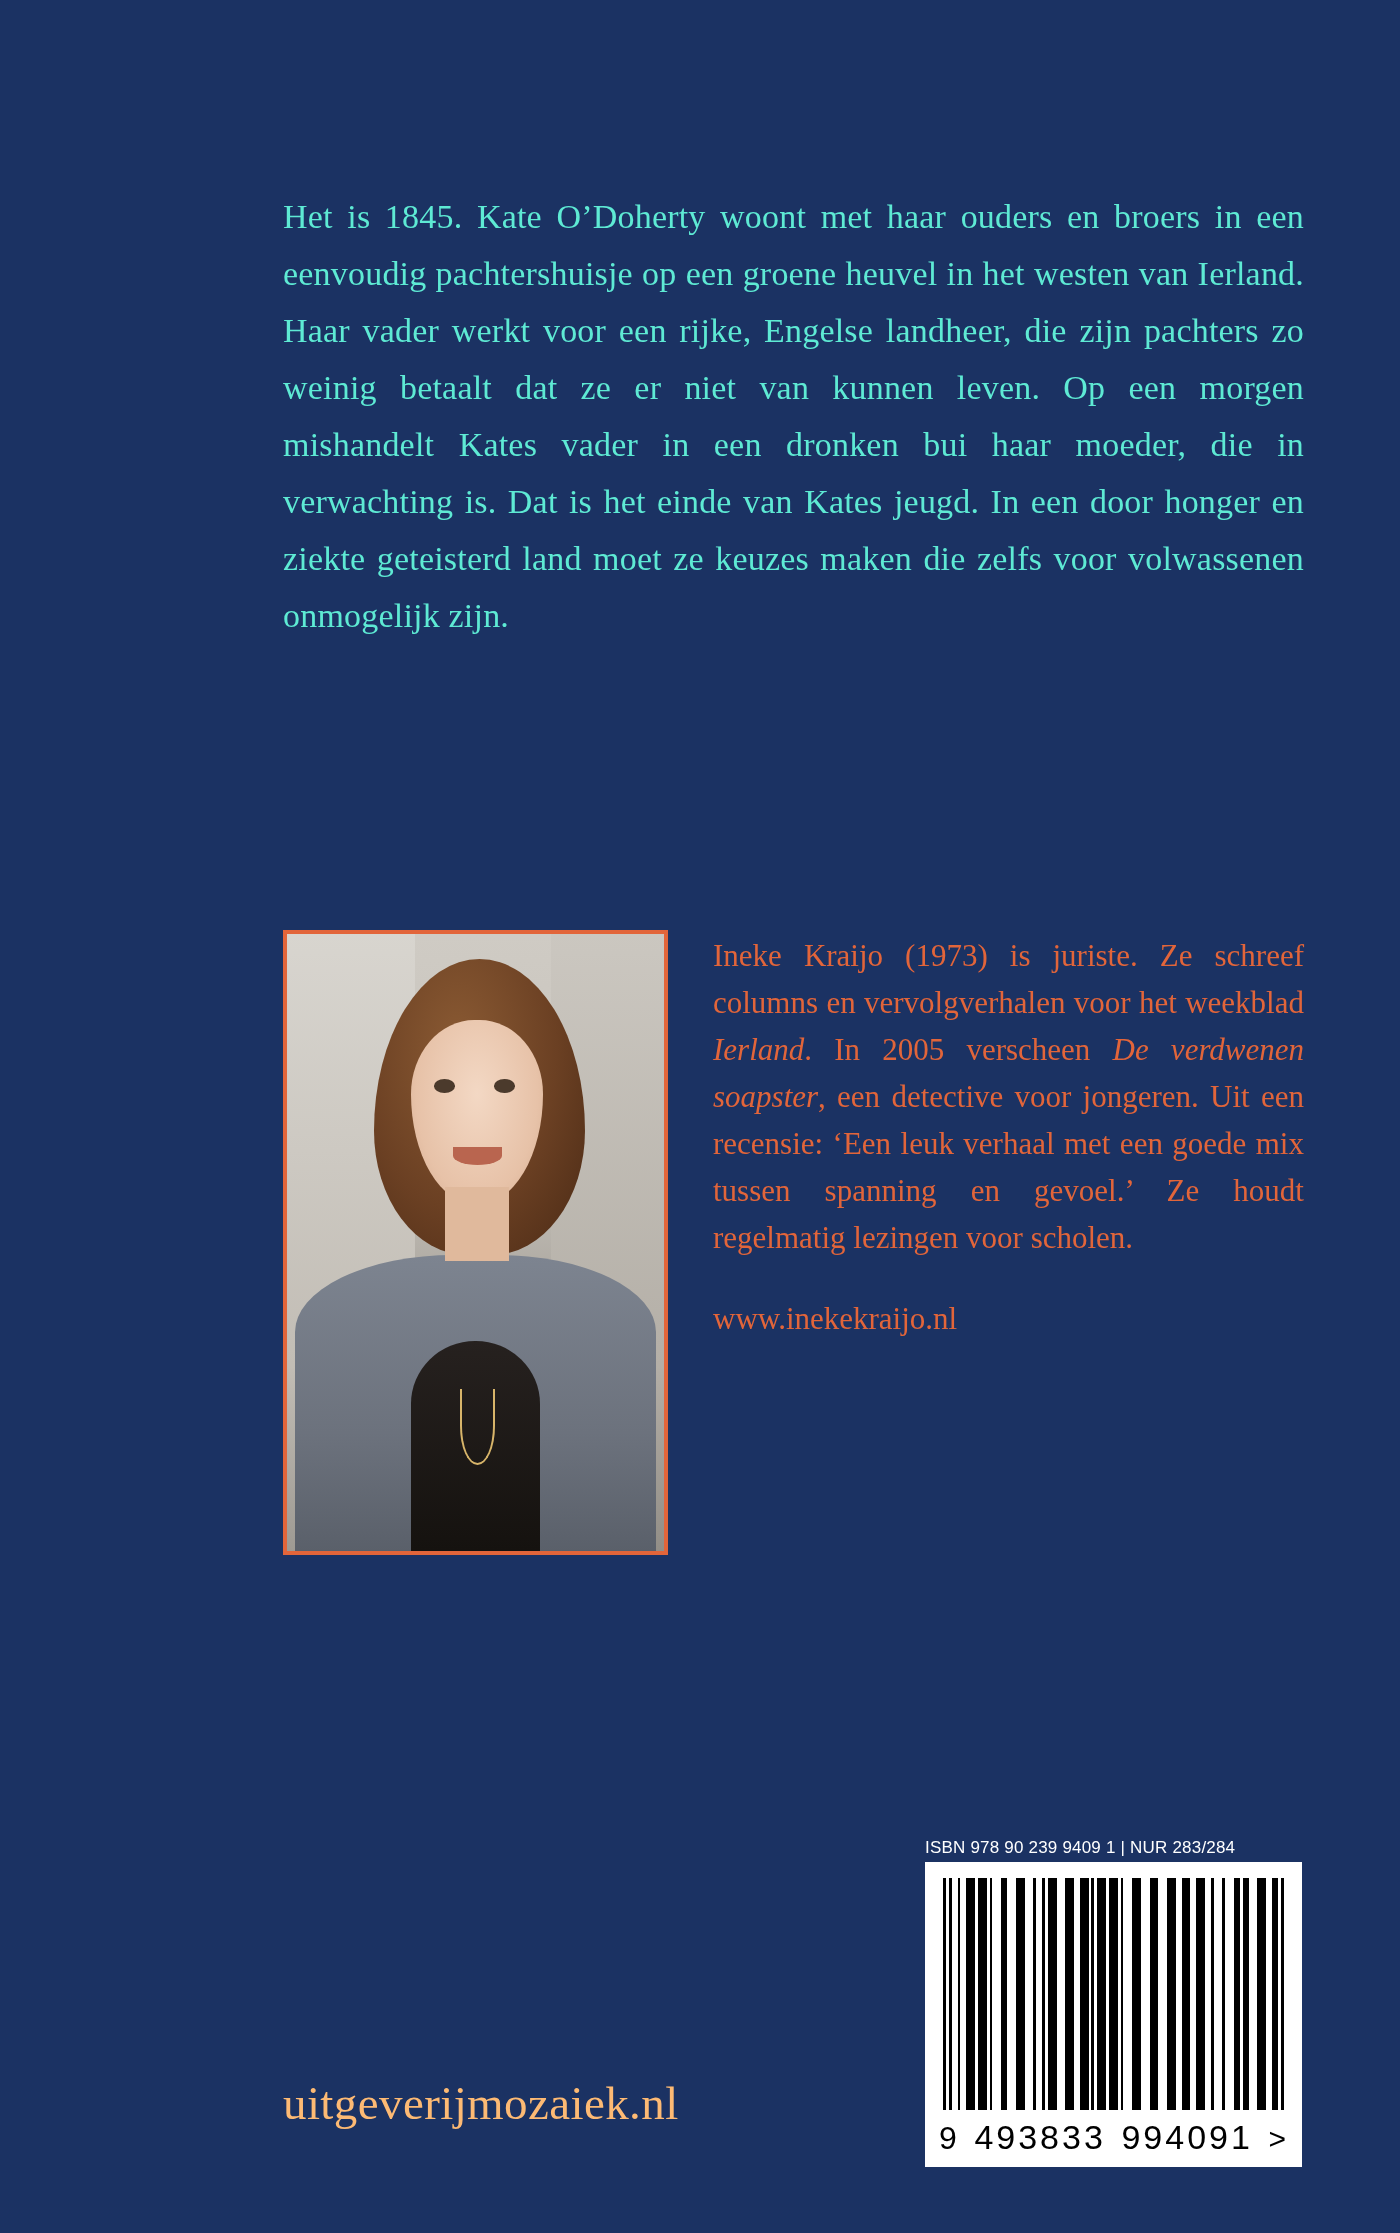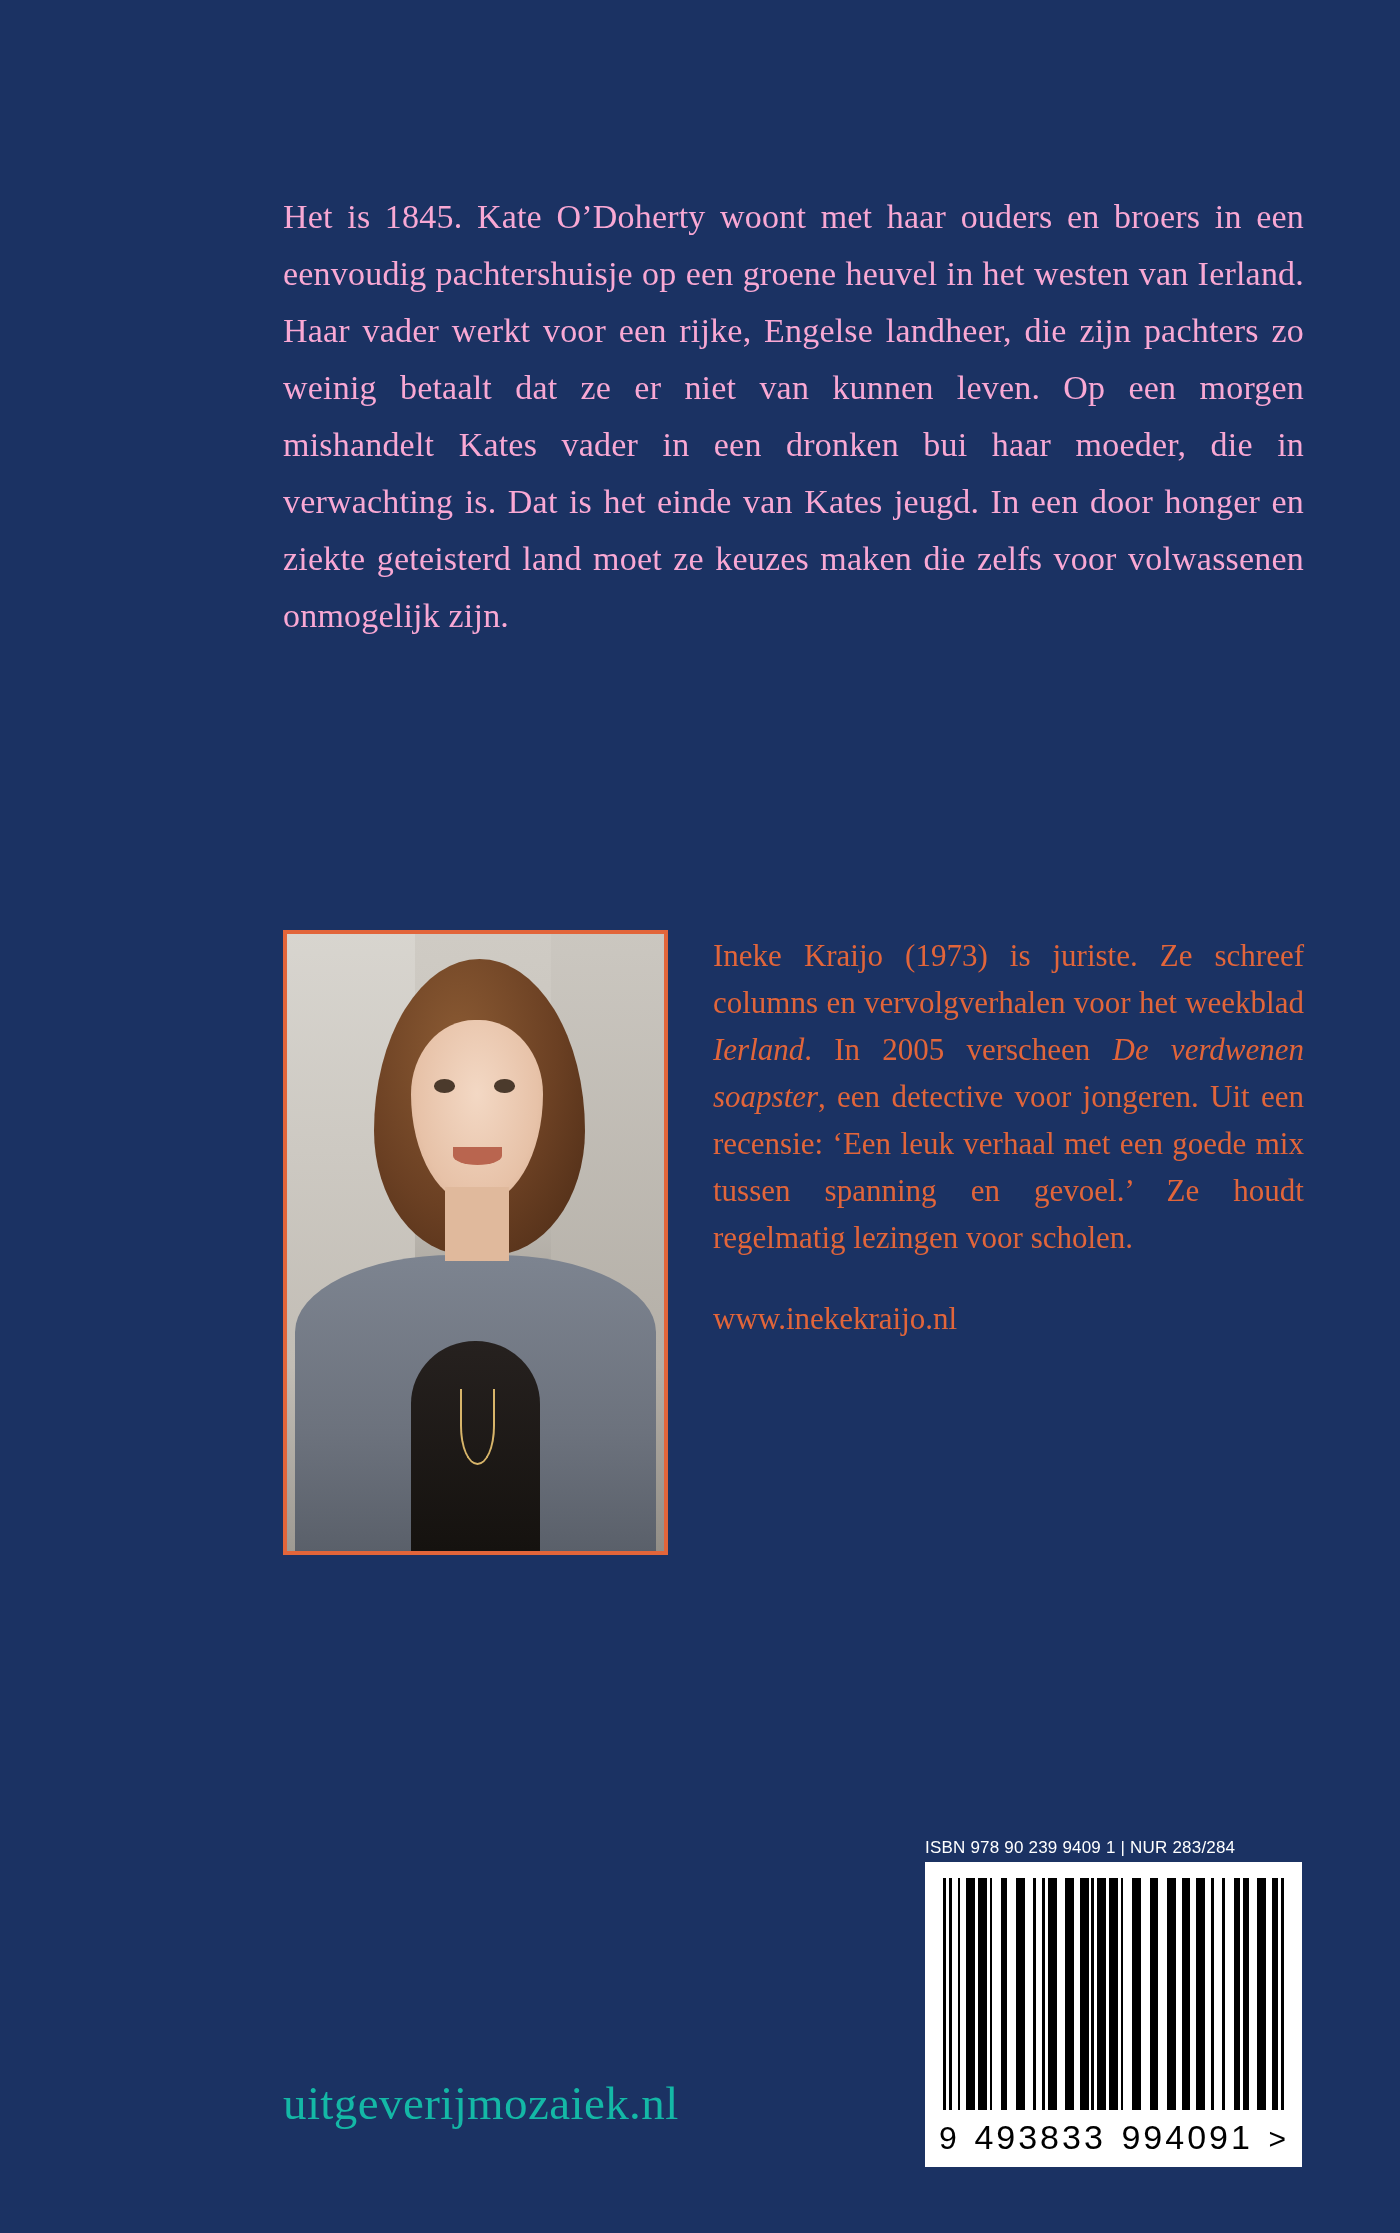--- a/index.html
+++ b/index.html
@@ -20,21 +20,21 @@
     width: 1400px;
     height: 2233px;
   }
 
   
   .blurb {
     position: absolute;
     left: 283px;
     top: 188px;
     width: 1021px;
-    color: #f9a8d4;
+    color: #5eead4;
     font-size: 34px;
     line-height: 57px;
     text-align: justify;
     letter-spacing: 0.2px;
   }
   .blurb p {
     margin: 0 0 40px 0;
   }
   .blurb p:last-child {
     margin-bottom: 0;
@@ -214,21 +214,21 @@
   }
   .barcode-digits .d-first { font-size: 32px; }
   .barcode-digits .d-mid { letter-spacing: 3px; }
   .barcode-digits .d-last { font-size: 30px; }
 
   
   .publisher {
     position: absolute;
     left: 283px;
     top: 2076px;
-    color: #14b8a6;
+    color: #fdba74;
     font-size: 47px;
     letter-spacing: 0.4px;
   }
 </style>
 </head>
 <body>
 
 <div class="page">
 
   <div class="blurb">

